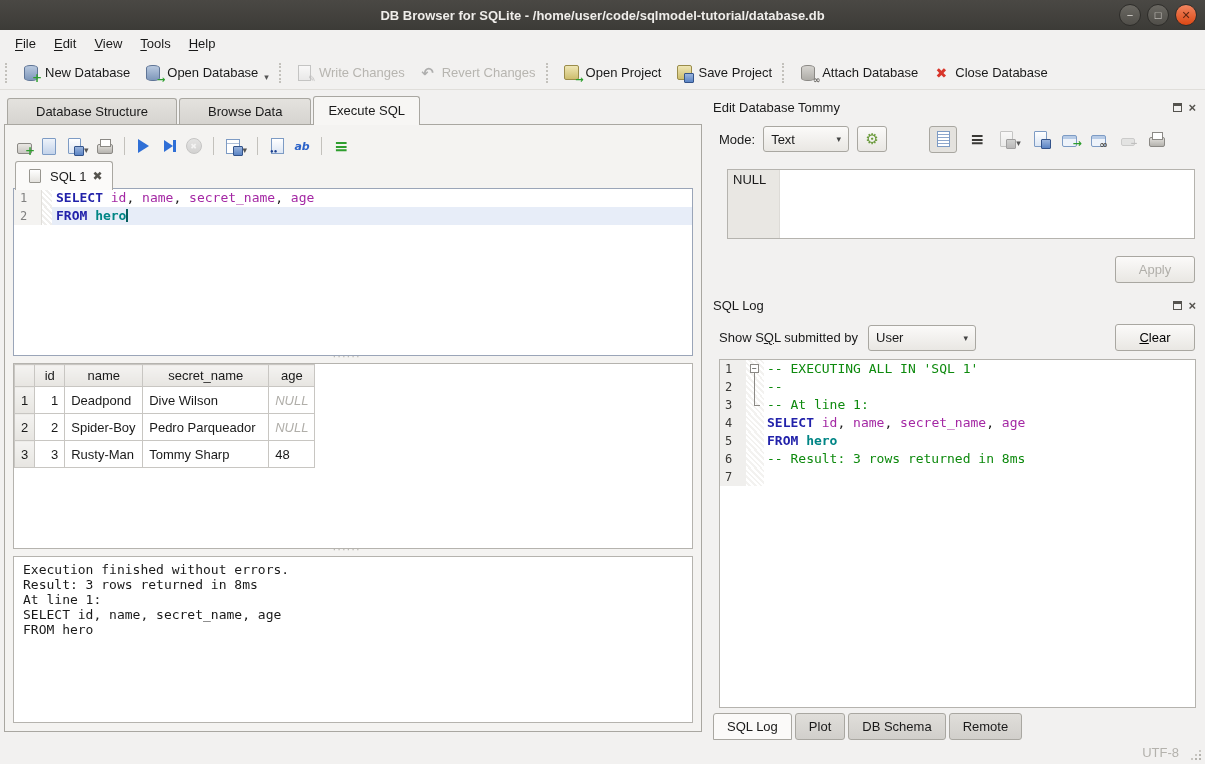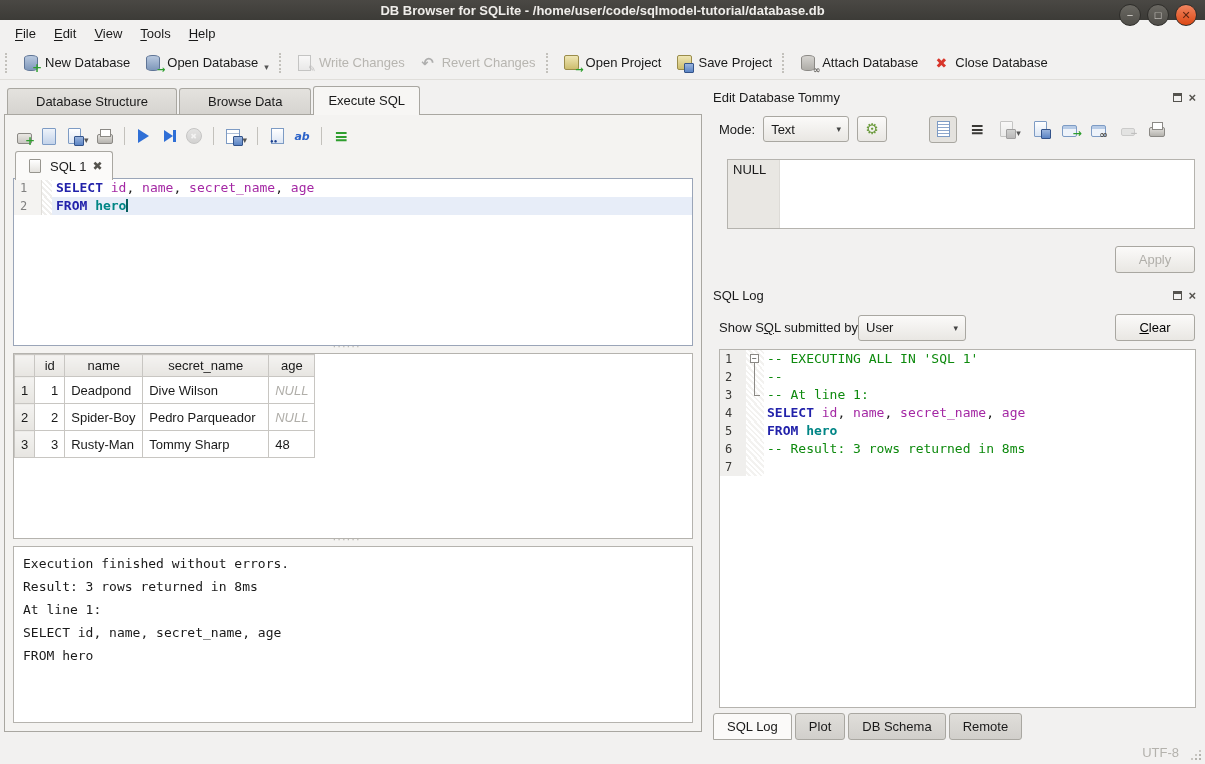--- a/index.html
+++ b/index.html
@@ -4,21 +4,21 @@
 <style>
   :root{
     --kw:#2222aa; --ident:#a428a4; --tbl:#008585; --cm:#0e8a0e;
     --curline:#e7edf8; --titlebar:#3c3b37; --closebtn:#e95420;
   }
   *{box-sizing:border-box; margin:0; padding:0;}
   body{font-family:"Liberation Sans","DejaVu Sans",sans-serif; font-size:13px; color:#1a1a1a; background:#555;}
   #window{width:1205px;height:764px;display:flex;flex-direction:column;background:#f2f1f0;overflow:hidden;position:relative;}
 
   
-  .titlebar{height:20px;background:linear-gradient(#4a4844,#3c3b37);display:flex;align-items:center;position:relative;flex:none;}
+  .titlebar{height:30px;background:linear-gradient(#4a4844,#3c3b37);display:flex;align-items:center;position:relative;flex:none;}
   .titlebar .title{flex:1;text-align:center;color:#efedea;font-weight:bold;font-size:13px;}
   .winbtns{position:absolute;right:8px;top:4px;display:flex;gap:6px;}
   .wbtn{width:22px;height:22px;border-radius:50%;background:linear-gradient(#6a6862,#504e49);border:1px solid #2e2d2a;color:#dedbd6;display:flex;align-items:center;justify-content:center;font-size:11px;line-height:1;}
   .wbtn.close{background:linear-gradient(#f4907168,#e95420),linear-gradient(#f07a52,#d6431a);background:linear-gradient(#f08560,#dd4814);color:#5e2612;font-weight:bold;}
 
   
   .menubar{height:26px;display:flex;align-items:center;padding-left:6px;background:#f2f1f0;flex:none;}
   .menu-item{padding:3px 9px;border-radius:2px;}
   .menu-item u{text-underline-offset:2px;}
 
@@ -103,21 +103,21 @@
 
   .results{height:186px;flex:none;border:1px solid #b5b3ae;background:#fff;overflow:hidden;}
   table.grid{border-collapse:collapse;font-size:13px;}
   table.grid th,table.grid td{border:1px solid #c8c6c2;padding:2px 6px;}
   table.grid th{background:linear-gradient(#f4f3f1,#e7e5e1);font-weight:normal;height:22px;}
   table.grid td{height:27px;background:#fff;}
   table.grid td.rowhdr{background:linear-gradient(#f4f3f1,#e7e5e1);text-align:center;width:20px;}
   td.num{text-align:right;}
   td.nullval{color:#b0aea9;font-style:italic;}
 
-  .execstatus{flex:1;border:1px solid #b5b3ae;background:#fff;font-family:"DejaVu Sans Mono","Liberation Mono",monospace;font-size:13px;line-height:23px;padding:5px 9px;white-space:pre;overflow:hidden;}
+  .execstatus{flex:1;border:1px solid #b5b3ae;background:#fff;font-family:"DejaVu Sans Mono","Liberation Mono",monospace;font-size:13px;line-height:15px;padding:5px 9px;white-space:pre;overflow:hidden;}
 
   
   .right{flex:1;display:flex;flex-direction:column;min-height:0;padding:5px 9px 0 11px;}
   .dock-title{display:flex;align-items:center;height:20px;flex:none;margin-top:2px;}
   .dock-title .dtext{flex:1;}
   .dockbtn{margin-left:6px;color:#55534e;display:flex;align-items:center;justify-content:center;}
   .float-glyph{width:9px;height:9px;border:1px solid #55534e;background:linear-gradient(#55534e 0 2px,transparent 2px);}
   .close-glyph{font-size:13px;font-weight:bold;line-height:9px;}
   .mode-row{display:flex;align-items:center;margin:8px 0 0 6px;flex:none;height:28px;}
   .select{display:flex;align-items:center;justify-content:space-between;background:linear-gradient(#fbfaf9,#e9e7e3);border:1px solid #a9a7a1;border-radius:3px;height:26px;padding:0 7px;gap:13px;}
@@ -397,21 +397,21 @@
       <div class="dock-title" style="margin-top:12px;">
         <span class="dtext">SQL Log</span>
         <span class="dockbtn">
             <span class="float-glyph"></span>
           </span>
         <span class="dockbtn close-glyph">×</span>
       </div>
 
       <div class="filter-row">
         <span>Show S<u>Q</u>L submitted by</span>
-        <span class="select" style="width:108px;">
+        <span class="select" style="width:108px;margin-left:10px;">
           <span>User</span>
           <span class="caret">▾</span>
         </span>
         <span style="flex:1;"></span>
         <button class="btn"><u>C</u>lear</button>
       </div>
 
       <div class="logbox">
           <div class="logline">
             <span class="loggut">1</span>

